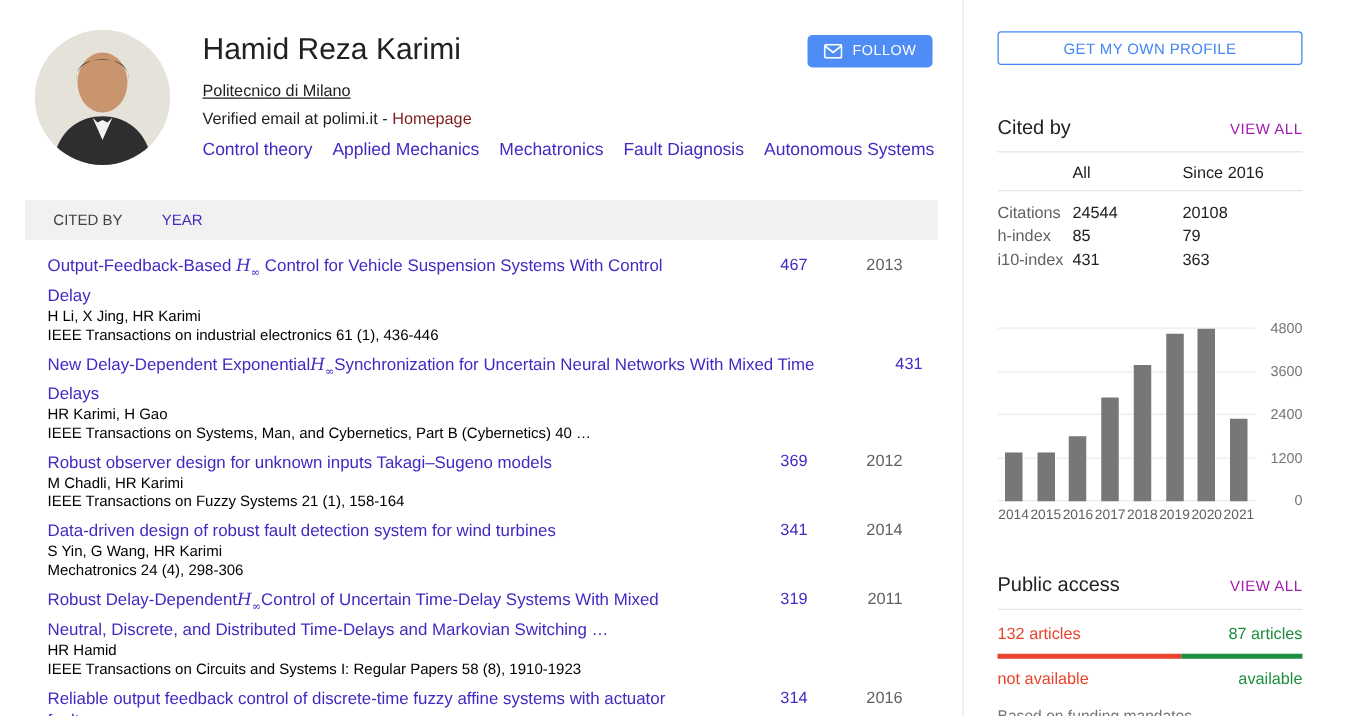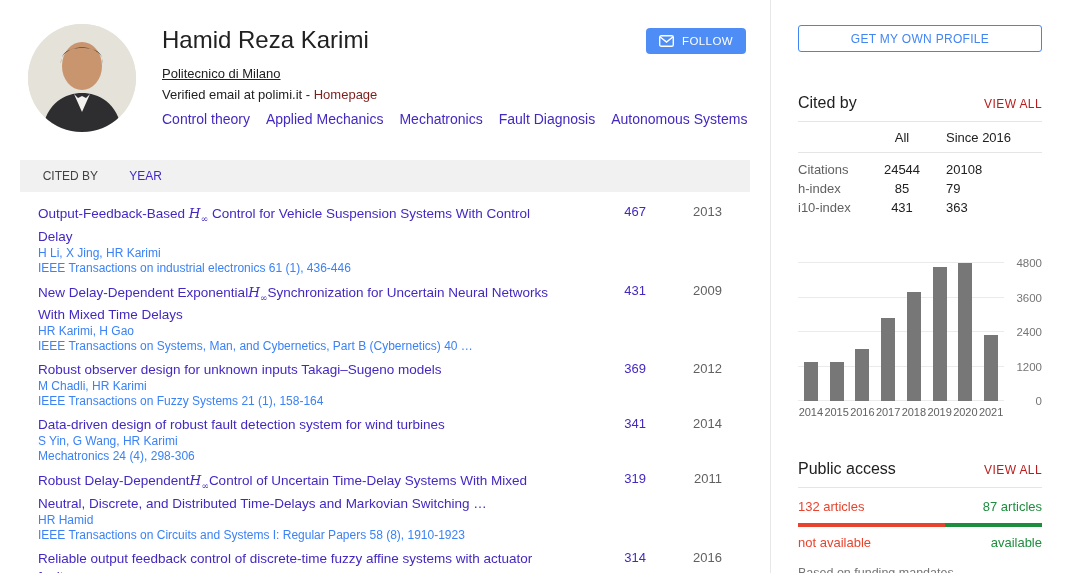--- a/index.html
+++ b/index.html
@@ -34,41 +34,41 @@
   .c-year  { flex:0 0 92px; text-align:right; padding-right:28px; }
   .pub-header .c-title { color:#4428c2; cursor:pointer; }
   .pub-header .c-cited { color:#424242; }
   .pub-header .c-year  { color:#4428c2; cursor:pointer; }
 
   .pub-rows { padding-top:5px; }
   .pub-row { display:flex; padding-top:7px; }
   .pub-title { font-size:13.5px; line-height:18px; color:#4428c2; cursor:pointer; }
   .hinf { font-family:"DejaVu Serif",serif; font-style:italic; }
   .hinf sub { font-size:9px; font-style:normal; }
-  .pub-meta { font-size:12px; line-height:15px; color:#3b82f6; }
+  .pub-meta { font-size:12px; line-height:15px; color:#000000; }
   .pub-row .c-cited { padding-right:12px; font-size:13px; color:#4428c2; }
   .pub-row .c-cited span { cursor:pointer;margin-top:11px; }
   .pub-row .c-year { font-size:13px; color:#616161; }
 
   
   .sidebar { flex:1; border-left:1px solid #e8e8e8; padding:25px 38px 0 27px; }
   .gmop-btn { width:100%; height:27px; background:#fff; border:1px solid #4285f4; border-radius:3px;
     color:#4285f4; font-family:inherit; font-size:12px; letter-spacing:.3px; font-weight:500; cursor:pointer; }
 
   .panel-head { display:flex; justify-content:space-between; align-items:baseline;
     padding-bottom:9px; border-bottom:1px solid #e5e5e5; }
   .panel-title { font-size:16px; color:#212121; }
-  .view-all { font-size:12px; letter-spacing:.4px; color:#b91c1c; cursor:pointer;text-align:right; }
+  .view-all { font-size:12px; letter-spacing:.4px; color:#a21caf; cursor:pointer;text-align:right; }
 
   .cited-by { margin-top:42px; }
   .stats-cols { display:flex; padding:8px 0 7px; border-bottom:1px solid #e5e5e5; font-size:13px; color:#616161; }
   .stats-rows { padding-top:7px; }
   .stat-row { display:flex; line-height:19px; font-size:13px; }
   .s-label { flex:1; color:#616161; }
-  .s-all { flex:0 0 88px; text-align:center; color:#212121; cursor:pointer; }
+  .s-all { flex:0 0 88px; text-align:left; color:#212121; cursor:pointer; }
   .s-since { flex:0 0 96px; text-align:left; color:#212121; cursor:pointer; }
   .stats-cols .s-label { color:transparent; }
 
   .chart { margin-top:46px; position:relative; }
   .plot { position:relative; height:138px; margin-right:38px; }
   .gridline { position:absolute; left:0; right:0; height:1px; background:#ebebeb; }
   .bars { position:absolute; left:0; right:0; top:0; bottom:0; display:flex; }
   .bar-slot { flex:1; display:flex; align-items:flex-end; justify-content:center; height:100%; }
   .bar { width:14px; background:#777; cursor:pointer; }
   .ylabels { position:absolute; right:0; top:0; width:32px; height:138px; }
@@ -138,21 +138,20 @@
             <div class="c-cited"><span>467</span></div>
             <div class="c-year">2013</div>
           </div>
           <div class="pub-row">
             <div class="c-title">
               <div class="pub-title">New Delay-Dependent Exponential<span class="hinf"><i>H</i><sub>∞</sub></span>Synchronization for Uncertain Neural Networks With Mixed Time Delays</div>
               <div class="pub-meta">HR Karimi, H Gao</div>
               <div class="pub-meta">IEEE Transactions on Systems, Man, and Cybernetics, Part B (Cybernetics) 40 …</div>
             </div>
             <div class="c-cited"><span>431</span></div>
-            <div class="c-year">2009</div>
           </div>
           <div class="pub-row">
             <div class="c-title">
               <div class="pub-title">Robust observer design for unknown inputs Takagi–Sugeno models</div>
               <div class="pub-meta">M Chadli, HR Karimi</div>
               <div class="pub-meta">IEEE Transactions on Fuzzy Systems 21 (1), 158-164</div>
             </div>
             <div class="c-cited"><span>369</span></div>
             <div class="c-year">2012</div>
           </div>

